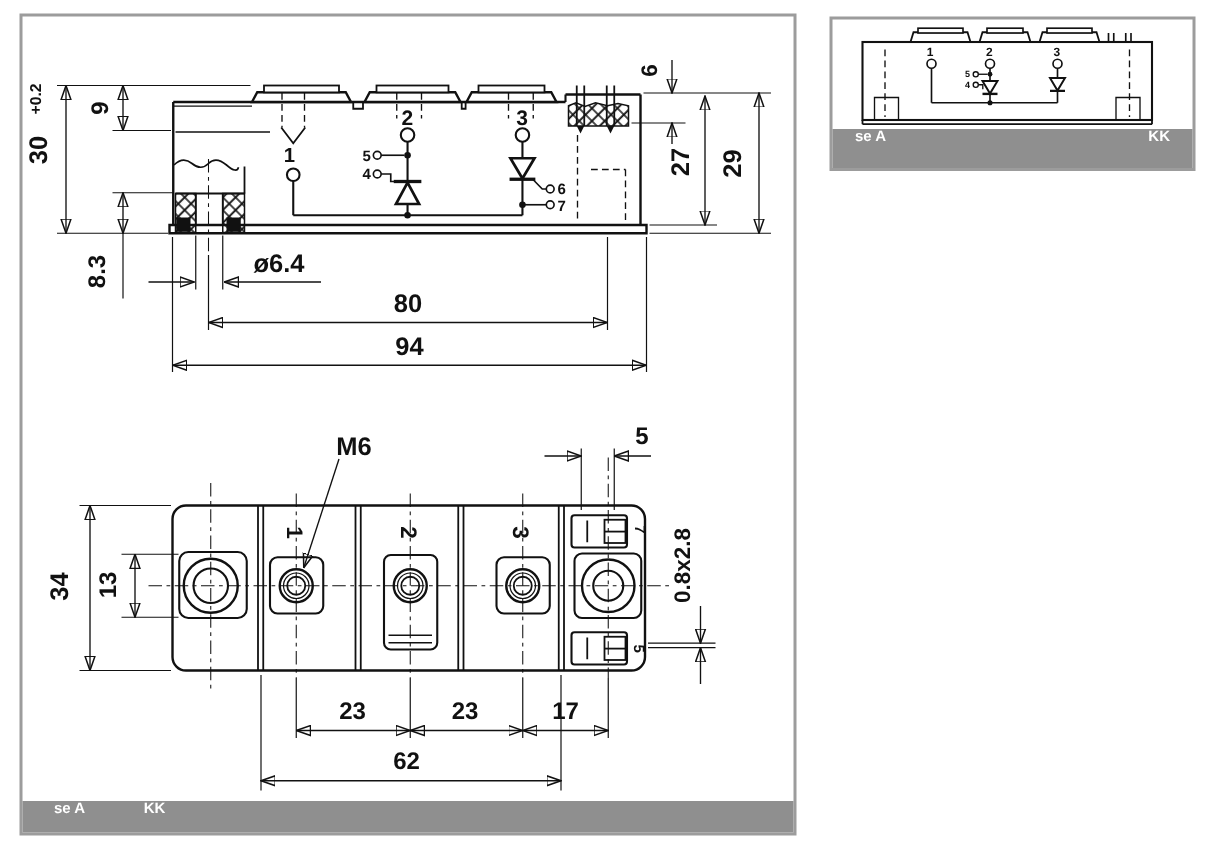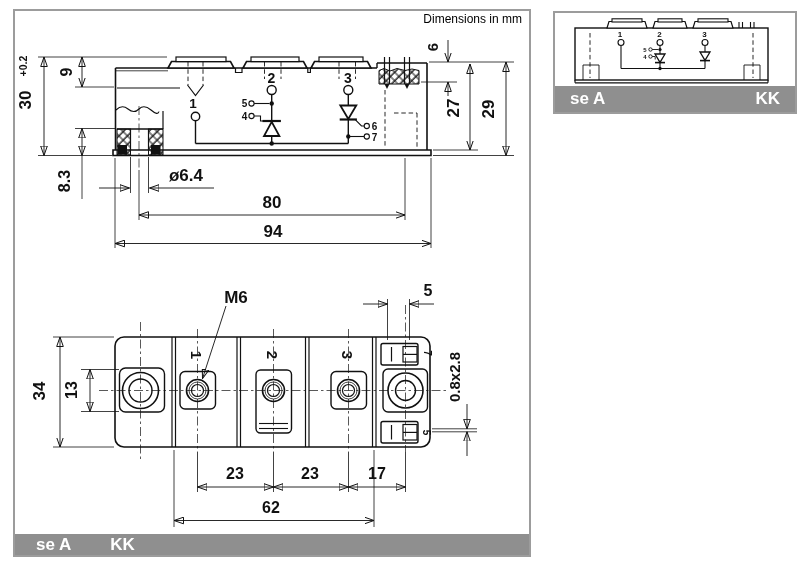--- a/index.html
+++ b/index.html
@@ -1,22 +1,22 @@
 <!DOCTYPE html>
 <html><head>
 <meta charset="utf-8">
 <style>
   html,body{margin:0;padding:0;background:#fff;}
   .page{position:relative;width:803px;height:568px;background:#fff;overflow:hidden;
         font-family:"Liberation Sans",sans-serif;}
   .panel{position:absolute;border:2px solid #9c9c9c;background:#fff;box-sizing:border-box;}
   #main-panel{left:13px;top:9px;width:518px;height:548px;}
   #detail-panel{left:553px;top:11px;width:244px;height:103px;}
-  .graybar{position:absolute;background:#8f8f8f;color:#fff;font-weight:700;font-size:17px;
-           display:flex;align-items:center;box-sizing:border-box;}
+  .graybar{position:absolute;background:#8f8f8f;color:#fff;font-weight:700;font-size:10px;
+           display:flex;box-sizing:border-box;}
   #main-footer-bar{left:15px;top:534px;width:514px;height:21px;}
   #main-footer-bar .lbl1{margin-left:21px;}
   #main-footer-bar .lbl2{margin-left:39px;}
   #detail-footer-bar{left:555px;top:86px;width:240px;height:26px;justify-content:space-between;
                      padding:0 15px;}
   #dims-note{position:absolute;left:390px;top:12px;width:132px;text-align:right;
              font-size:12px;font-weight:500;color:#000;}
   svg{position:absolute;left:0;top:0;}
   svg line,svg path,svg rect,svg circle,svg polyline{stroke:#111;fill:none;}
   .ol{stroke-width:1.6;}
@@ -37,21 +37,20 @@
   .mid{text-anchor:middle;}
 </style>
 </head>
 <body>
 
 <div class="page">
 
   <div id="main-panel" class="panel"></div>
   <div id="detail-panel" class="panel"></div>
 
-  <div id="dims-note">Dimensions in mm</div>
 
   <div id="main-footer-bar" class="graybar">
     <span class="lbl1">se A</span>
     <span class="lbl2">KK</span>
   </div>
 
   <div id="detail-footer-bar" class="graybar">
     <span>se A</span>
     <span>KK</span>
   </div>

